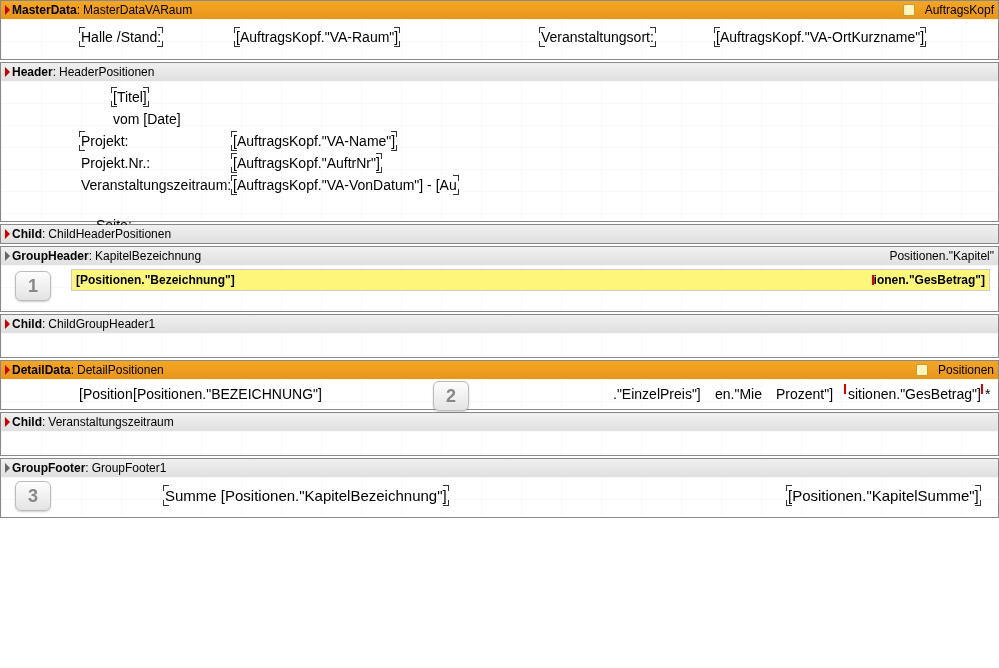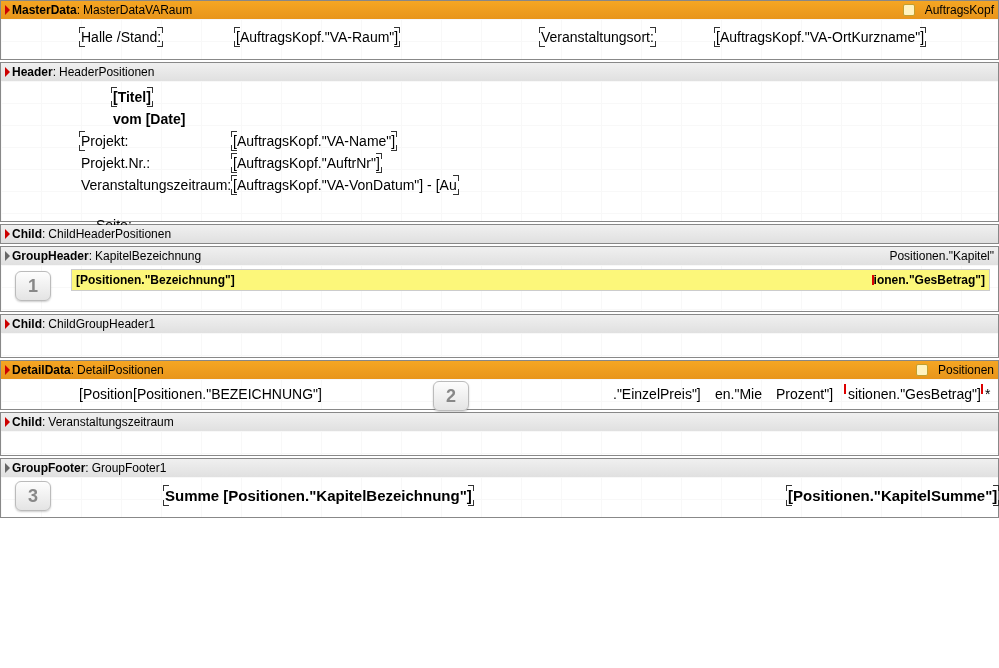--- a/index.html
+++ b/index.html
@@ -78,21 +78,21 @@
   display: inline-block;
 }
 .c-tl,.c-tr,.c-bl,.c-br {
   position: absolute;
   width: 6px; height: 6px;
 }
 .c-tl { top:-2px; left:-2px; border-top:1px solid #333; border-left:1px solid #333; }
 .c-tr { top:-2px; right:-2px; border-top:1px solid #333; border-right:1px solid #333; }
 .c-bl { bottom:-2px; left:-2px; border-bottom:1px solid #333; border-left:1px solid #333; }
 .c-br { bottom:-2px; right:-2px; border-bottom:1px solid #333; border-right:1px solid #333; }
-.bold { font-weight: bold; padding-left: 32px; }
+.bold { font-weight: normal; padding-left: 32px; }
 .yellow-row {
   position: absolute;
   left: 70px; right: 8px;
   height: 22px;
   background: #fcf77a;
   border: 1px solid #ccc;
   display: flex;
   align-items: center;
   padding: 0 4px;
 }

